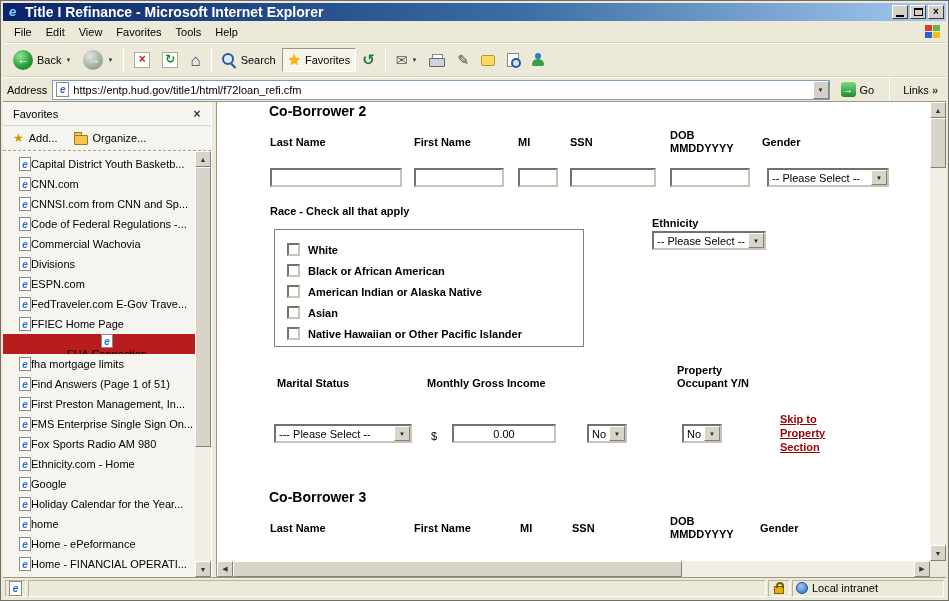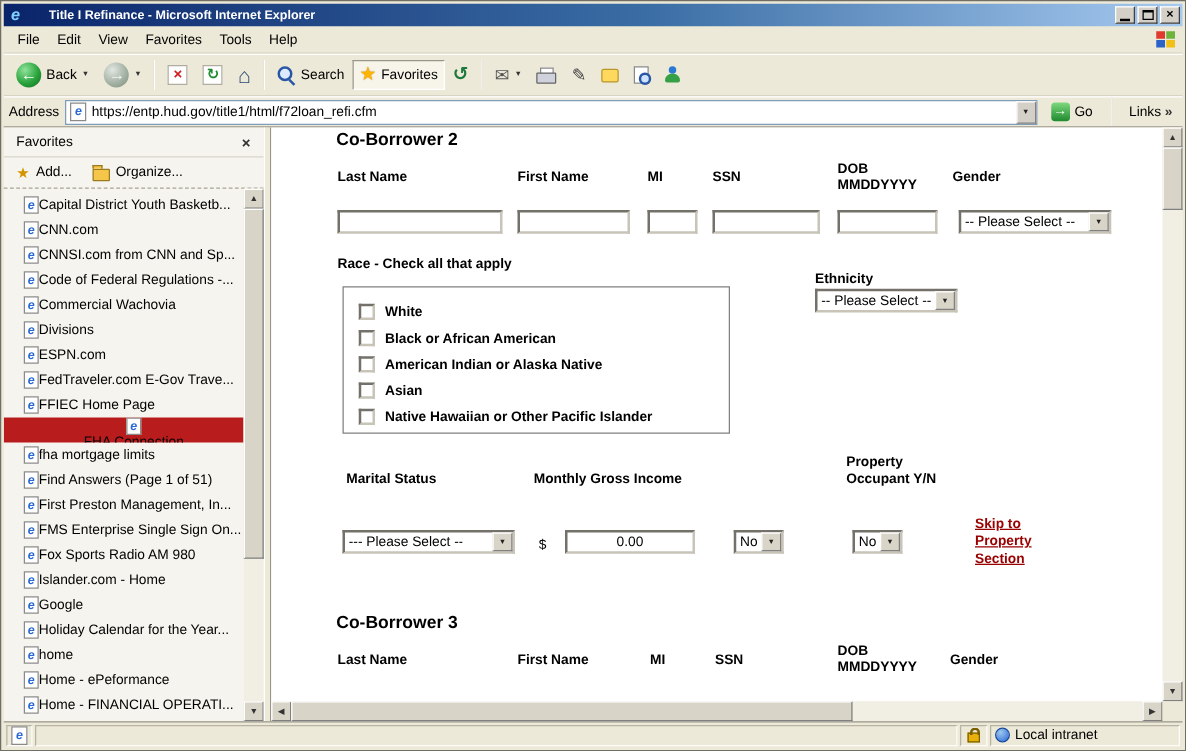--- a/index.html
+++ b/index.html
@@ -4,21 +4,21 @@
 <style>
   html,body{margin:0;padding:0;}
   body{width:949px;height:601px;overflow:hidden;font-family:"Liberation Sans","DejaVu Sans",sans-serif;font-size:11px;color:#000;background:#808080;}
   *{box-sizing:border-box;}
 
   #window{width:949px;height:601px;display:flex;flex-direction:column;background:#ece9d8;border:1px solid #716f64;padding:2px;}
 
   
   .titlebar{height:18px;flex:none;background:linear-gradient(to right,#0a246a,#3b6ea5 55%,#a6caf0);display:flex;align-items:center;padding:0 2px;color:#fff;}
   .ie-logo{width:15px;height:15px;flex:none;color:#7fd4ff;font-weight:bold;font-style:italic;font-size:13px;line-height:14px;text-align:center;}
-  .wtitle{flex:1;margin-left:19px;font-weight:bold;font-size:10px;white-space:nowrap;overflow:hidden;}
+  .wtitle{flex:1;margin-left:5px;font-weight:bold;font-size:14px;white-space:nowrap;overflow:hidden;}
   .winbtn{width:16px;height:14px;flex:none;background:#d4d0c8;border:1px solid;border-color:#fff #404040 #404040 #fff;margin-left:2px;display:flex;align-items:center;justify-content:center;color:#000;font-size:10px;font-weight:bold;line-height:10px;}
   .g-min{display:block;width:8px;height:2px;background:#000;margin-top:7px;}
   .g-max{display:block;width:9px;height:8px;border:1px solid #000;border-top-width:2px;}
 
   
   .menubar{height:22px;flex:none;display:flex;align-items:center;padding:0 4px;border-bottom:1px solid #d8d4c4;}
   .menu-item{padding:3px 7px;}
   .menu-spacer{flex:1;}
   .winflag{width:18px;height:16px;display:grid;grid-template-columns:7px 7px;grid-template-rows:6px 6px;gap:1px;padding:1px;}
   .winflag i{display:block;}
@@ -322,21 +322,21 @@
     <span class="fav-label">FMS Enterprise Single Sign On...</span>
   </div>
 
   <div class="fav-item">
     <span class="epage"></span>
     <span class="fav-label">Fox Sports Radio AM 980</span>
   </div>
 
   <div class="fav-item">
     <span class="epage"></span>
-    <span class="fav-label">Islander.com - Home</span>
+    <span class="fav-label">Ethnicity.com - Home</span>
   </div>
 
   <div class="fav-item">
     <span class="epage"></span>
     <span class="fav-label">Google</span>
   </div>
 
   <div class="fav-item">
     <span class="epage"></span>
     <span class="fav-label">Holiday Calendar for the Year...</span>

